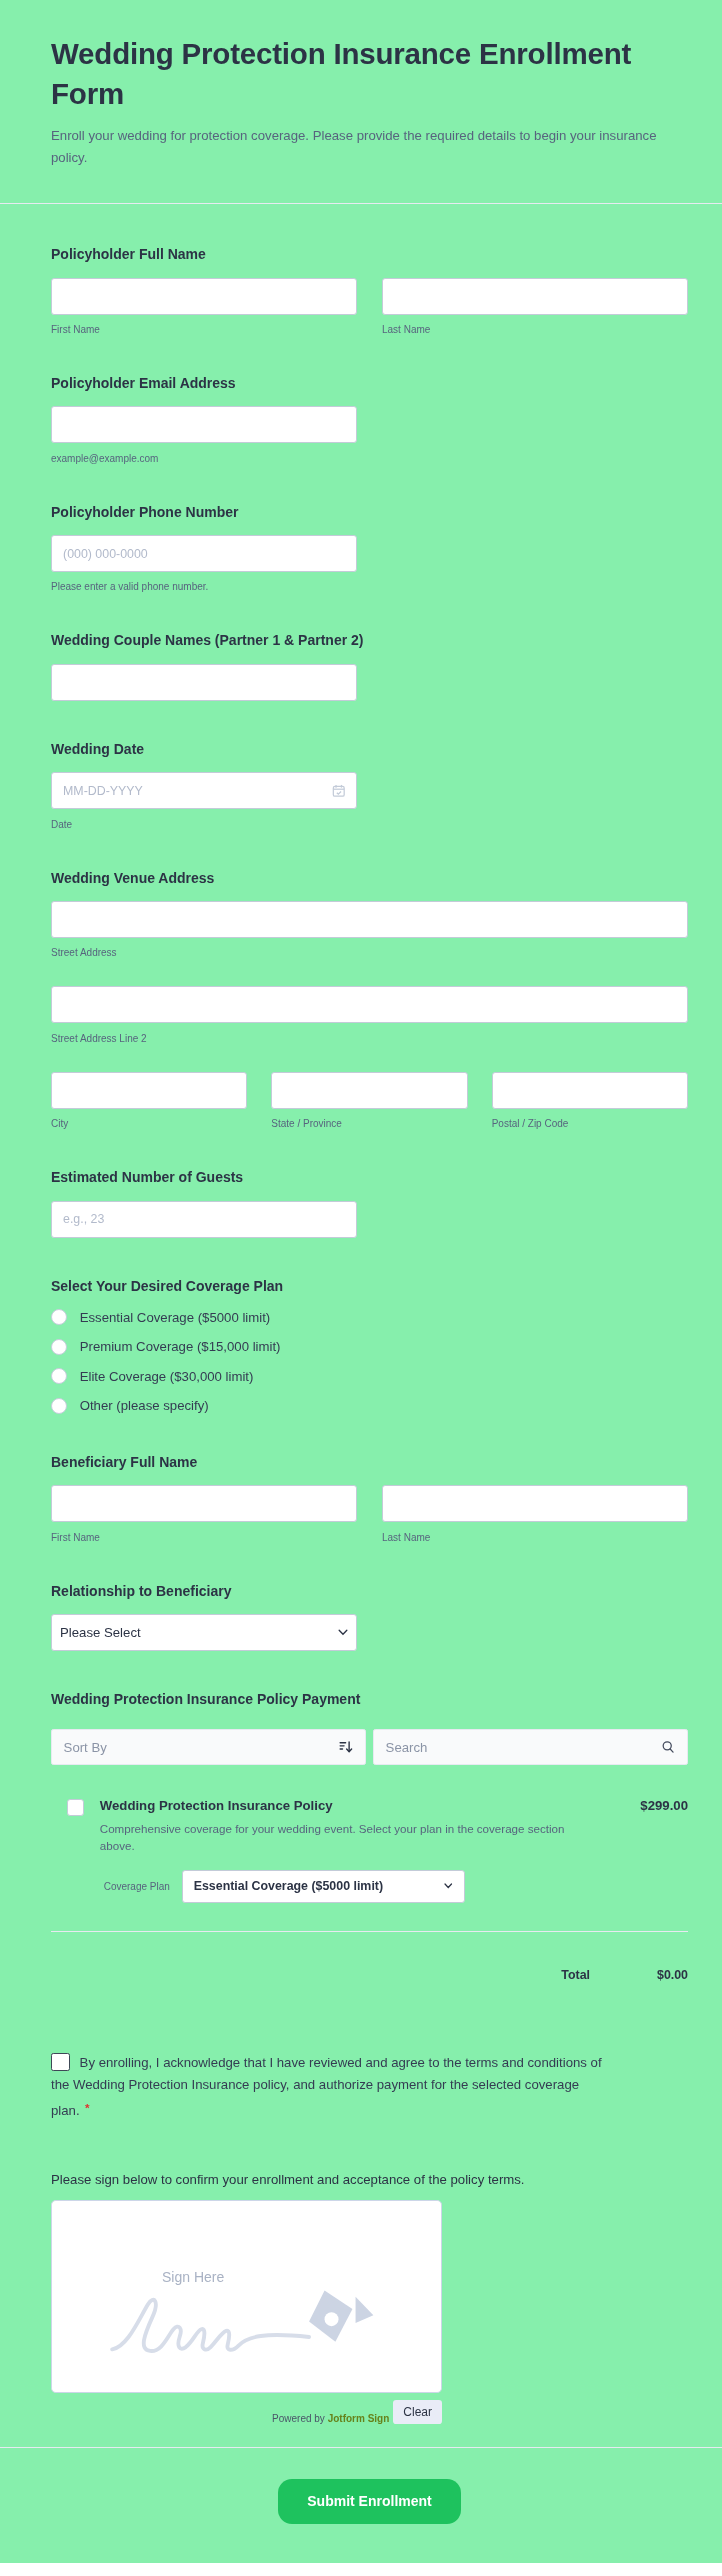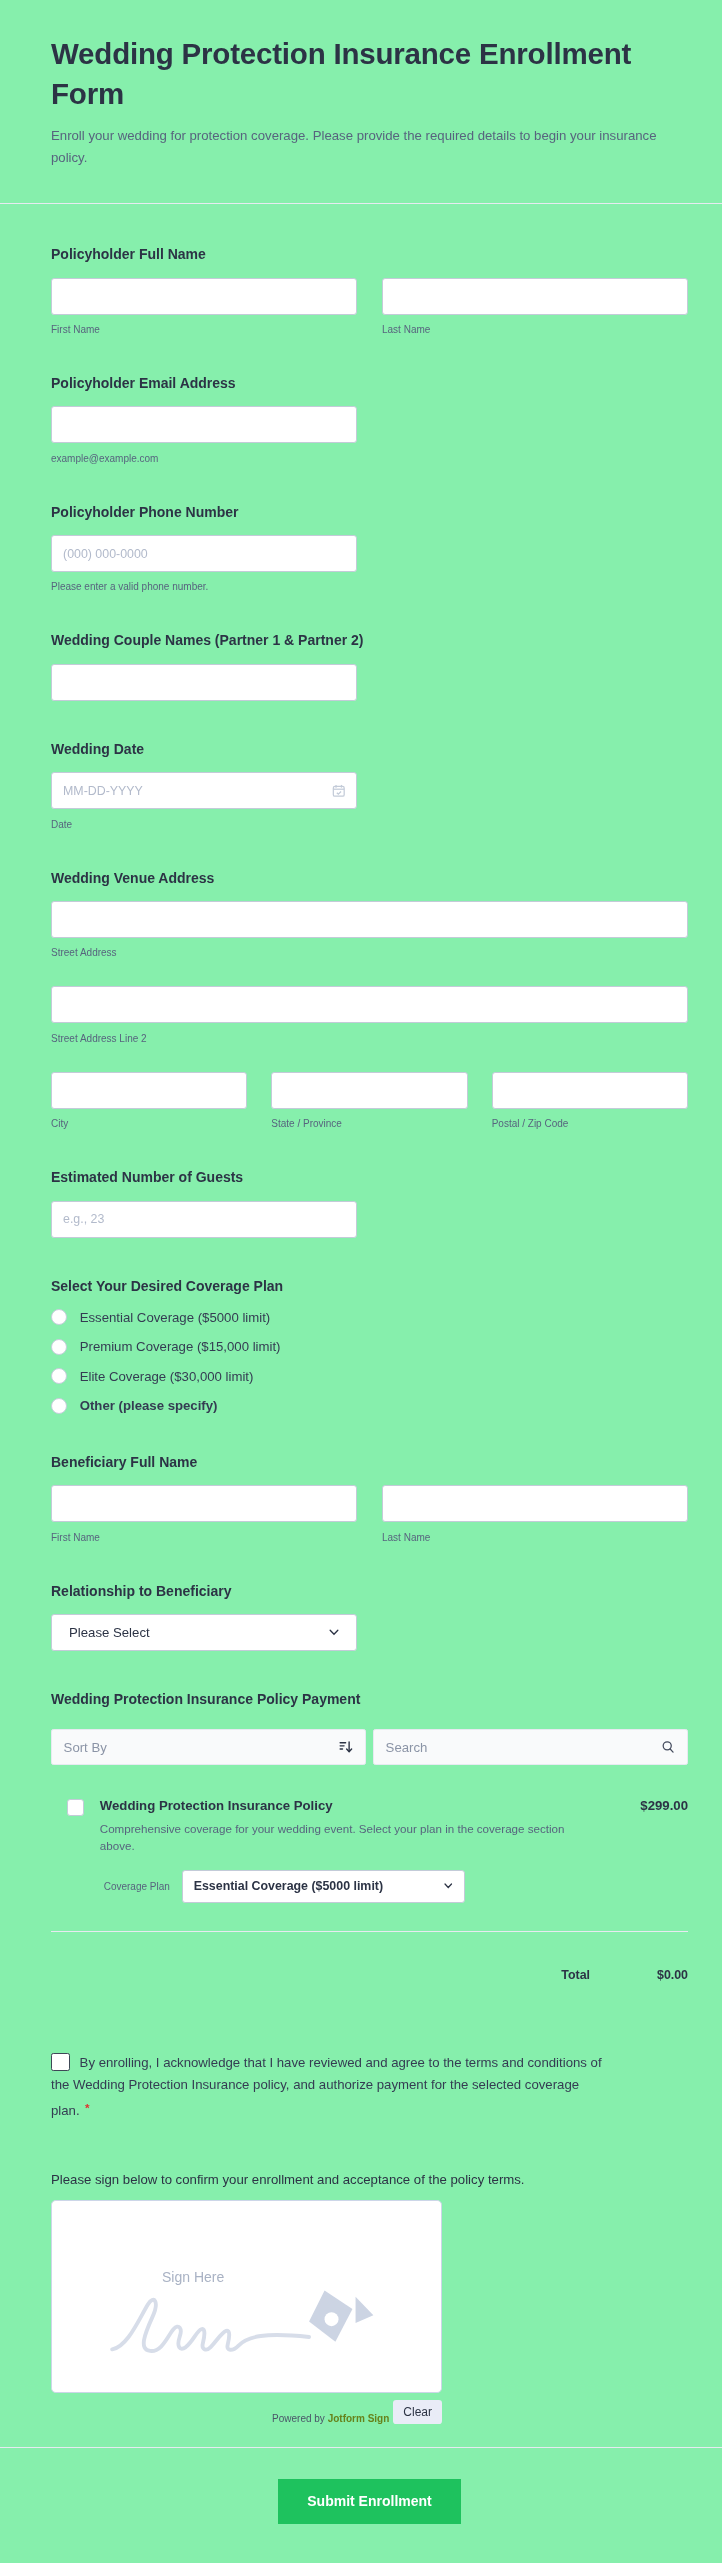--- a/index.html
+++ b/index.html
@@ -55,21 +55,21 @@
   .radio-circle {
     width: 16.3px; height: 16.3px; border: 1.2px solid #c6cddb; border-radius: 50%;
     background: #fff; flex: 0 0 auto;
   }
   .radio-label { margin-left: 12.4px; font-size: 13.2px; color: #343c52; }
 
   
   .select {
     width: 306px; height: 37px; border: 0.8px solid #c3cbd8; border-radius: 3.1px;
     display: flex; align-items: center; justify-content: space-between;
-    padding: 0 17px; font-size: 13.2px; color: #2c3345; background: #fff; cursor: pointer; gap: 41px;
+    padding: 0 8px; font-size: 13.2px; color: #2c3345; background: #fff; cursor: pointer; gap: 41px;
   }
 
   
   .pay-controls { display: flex; gap: 7px; }
   .pay-box {
     flex: 1; height: 36px; background: #f9fafb; border: 0.8px solid #e7eaf1;
     border-radius: 2.3px; display: flex; align-items: center; justify-content: space-between;
     padding: 0 11.6px; font-size: 13.2px; color: #8b94a6;
   }
   .product-row { display: flex; margin-top: 33px; padding-left: 16.3px; }
@@ -122,21 +122,21 @@
   .clear-btn {
     margin-left: 4px; background: #e9ecf7; border: none; border-radius: 3.1px;
     padding: 4.7px 10px; font-size: 12px; color: #2c3345; cursor: pointer;
     font-family: "Liberation Sans", sans-serif;
   }
 
   
   .footer-divider { margin-top: 23px; width: 722px; margin-left: -51px; border: none; border-top: 0.8px solid #e7eaf1; height: 0; }
   .submit-area { padding: 31px 0 39px; display: flex; justify-content: center; }
   .submit-btn {
-    background: #1ec25e; color: #ffffff; border: none; border-radius: 0;
+    background: #1ec25e; color: #ffffff; border: none; border-radius: 14px;
     height: 45px; padding: 0 29.5px; font-size: 14px; font-weight: 600; cursor: pointer;
     font-family: "Liberation Sans", sans-serif;
   }
   .icon { display: inline-flex; }
 </style>
 </head>
 <body>
 
 <div class="form-page">
   <div class="content">
@@ -236,21 +236,21 @@
             <span class="radio-label">Essential Coverage ($5000 limit)</span>
           </div>
           <div class="radio-row">
             <span class="radio-circle"></span>
             <span class="radio-label">Premium Coverage ($15,000 limit)</span>
           </div>
           <div class="radio-row">
             <span class="radio-circle"></span>
             <span class="radio-label">Elite Coverage ($30,000 limit)</span>
           </div>
-          <div class="radio-row" style="margin-bottom:4px;font-weight:bold;">
+          <div class="radio-row" style="margin-bottom:4px;">
             <span class="radio-circle"></span>
             <span class="radio-label">Other (please specify)</span>
           </div>
         </div>
       </div>
 
       <div class="q">
         <div class="q-label">Beneficiary Full Name</div>
         <div class="row2">
           <div class="col">

